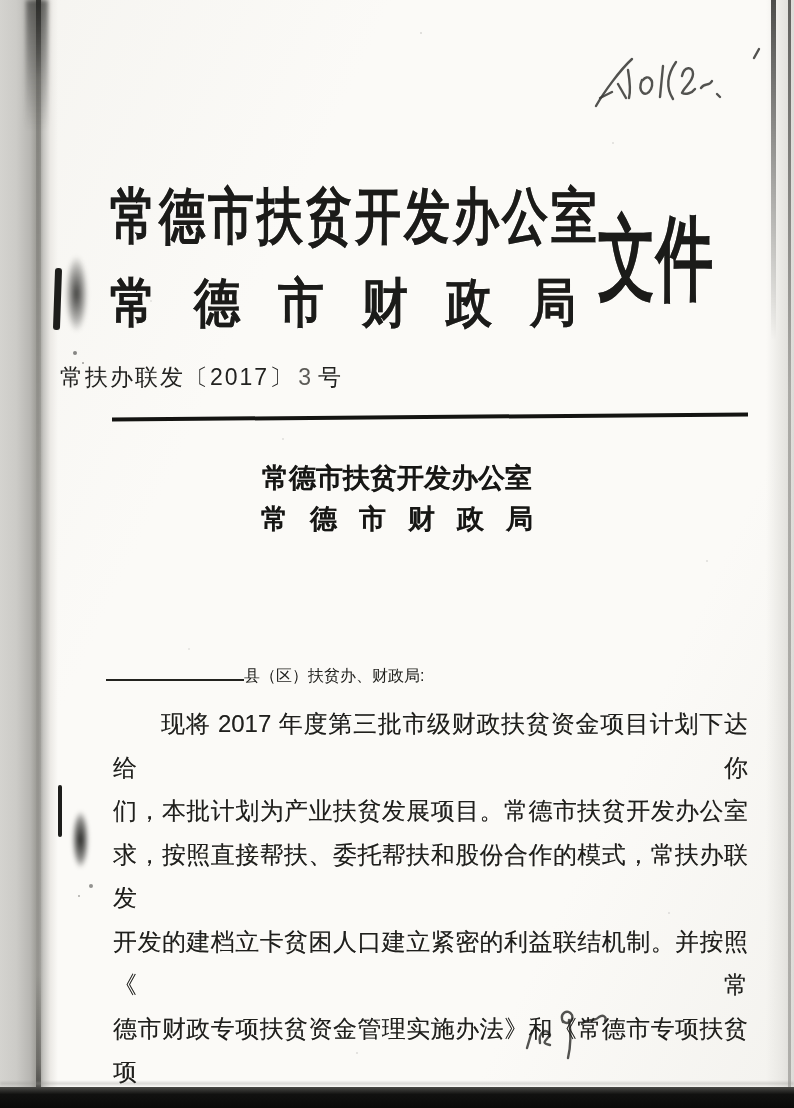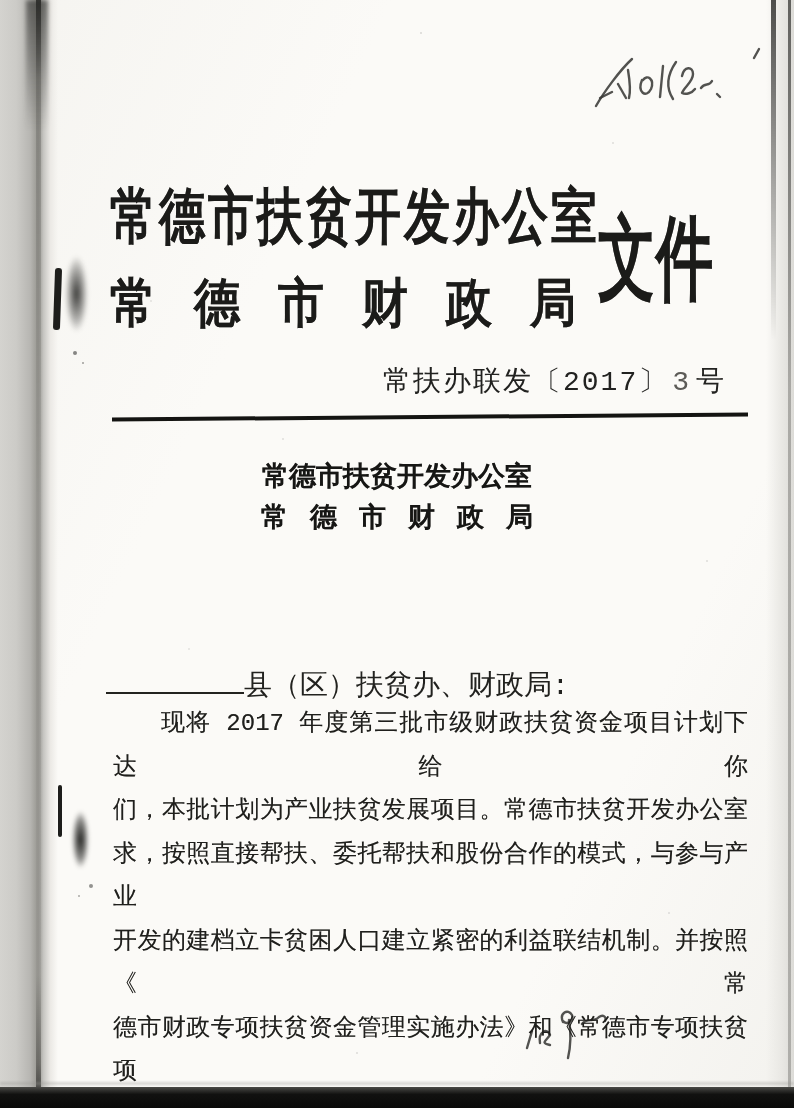--- a/index.html
+++ b/index.html
@@ -2,21 +2,21 @@
 <html><head>
 <meta charset="utf-8">
 <style>
   html,body{margin:0;padding:0;background:#d9d9d6;}
   .page{
     position:relative;
     width:794px;height:1108px;
     margin:0 auto;
     background:linear-gradient(115deg,#f5f4f0 0%,#fbfaf7 30%,#fbfaf7 75%,#f3f2ee 100%);
     overflow:hidden;
-    font-family:Liberation Mono, monospace;
+    font-family:Liberation Sans, sans-serif;
     color:#1b1b19;
   }
   
   .left-band{
     position:absolute;left:0;top:0;width:58px;height:100%;
     background:linear-gradient(to right,#d4d3cf 0%,#cccbc7 28%,#b7b6b2 52%,#96958f 66%,#c6c5c1 75%,#ebe9e5 87%,rgba(251,250,247,0) 100%);
   }
   .spine-line{
     position:absolute;left:36px;top:0;width:5px;height:100%;
     background:linear-gradient(to bottom,rgba(50,50,48,.92) 0%,rgba(110,109,105,.5) 7%,rgba(145,144,140,.38) 45%,rgba(145,144,140,.38) 88%,rgba(70,69,65,.55) 96%,rgba(35,35,33,.85) 100%);
@@ -89,39 +89,39 @@
     text-shadow:0 0 .5px rgba(0,0,0,.6);
   }
   .doc-type{
     position:absolute;left:598px;top:198px;
     font-size:57px;font-weight:700;letter-spacing:1px;white-space:nowrap;
     transform:scaleY(1.62);transform-origin:top left;
     text-shadow:0 0 .5px rgba(0,0,0,.6);
   }
   .ref-number{
     position:absolute;left:60px;right:68px;top:362px;
-    text-align:right;font-size:28px;letter-spacing:2px;color:#222220;
+    text-align:left;font-size:23px;letter-spacing:2px;color:#222220;
   }
   .ref-number .serial{color:#5c5b57;margin:0 5px 0 4px;}
   .rule{
     position:absolute;left:112px;top:415px;width:636px;height:4px;
     background:#141412;transform:rotate(-0.45deg);
   }
   
   .title-block{
     position:absolute;left:60px;right:60px;top:458px;
     text-align:center;font-size:27px;font-weight:700;line-height:41px;
     color:#161614;text-shadow:0 0 .4px rgba(0,0,0,.5);
   }
   .title-spread-inner{
     display:inline-block;letter-spacing:22px;margin-right:-22px;white-space:nowrap;
   }
   
   .salutation{
-    position:absolute;left:106px;top:666px;font-size:28px;color:#22221f;white-space:nowrap;
+    position:absolute;left:106px;top:666px;font-size:16px;color:#22221f;white-space:nowrap;
   }
   .blank-underline{
     display:inline-block;width:138px;height:2px;border-bottom:2px solid #23231f;
   }
   .body-block{
     position:absolute;left:104px;top:702px;width:644px;
     font-size:24px;line-height:43.5px;color:#1f1f1c;
   }
   .body-line{
     text-align:justify;text-align-last:justify;
@@ -196,19 +196,19 @@
     </div>
   </div>
 
   <div class="salutation">
     <span class="blank-underline"></span><span>县（区）扶贫办、财政局:</span>
   </div>
 
   <div class="body-block">
     <div class="body-line indent">现将 2017 年度第三批市级财政扶贫资金项目计划下达给你</div>
     <div class="body-line">们，本批计划为产业扶贫发展项目。常德市扶贫开发办公室</div>
-    <div class="body-line">求，按照直接帮扶、委托帮扶和股份合作的模式，与参与产业</div>
+    <div class="body-line">求，按照直接帮扶、委托帮扶和股份合作的模式，常扶办联发</div>
     <div class="body-line">开发的建档立卡贫困人口建立紧密的利益联结机制。并按照《常</div>
     <div class="body-line">德市财政专项扶贫资金管理实施办法》和《常德市专项扶贫项</div>
 
   </div>
 
 </div>
 
 </body></html>

